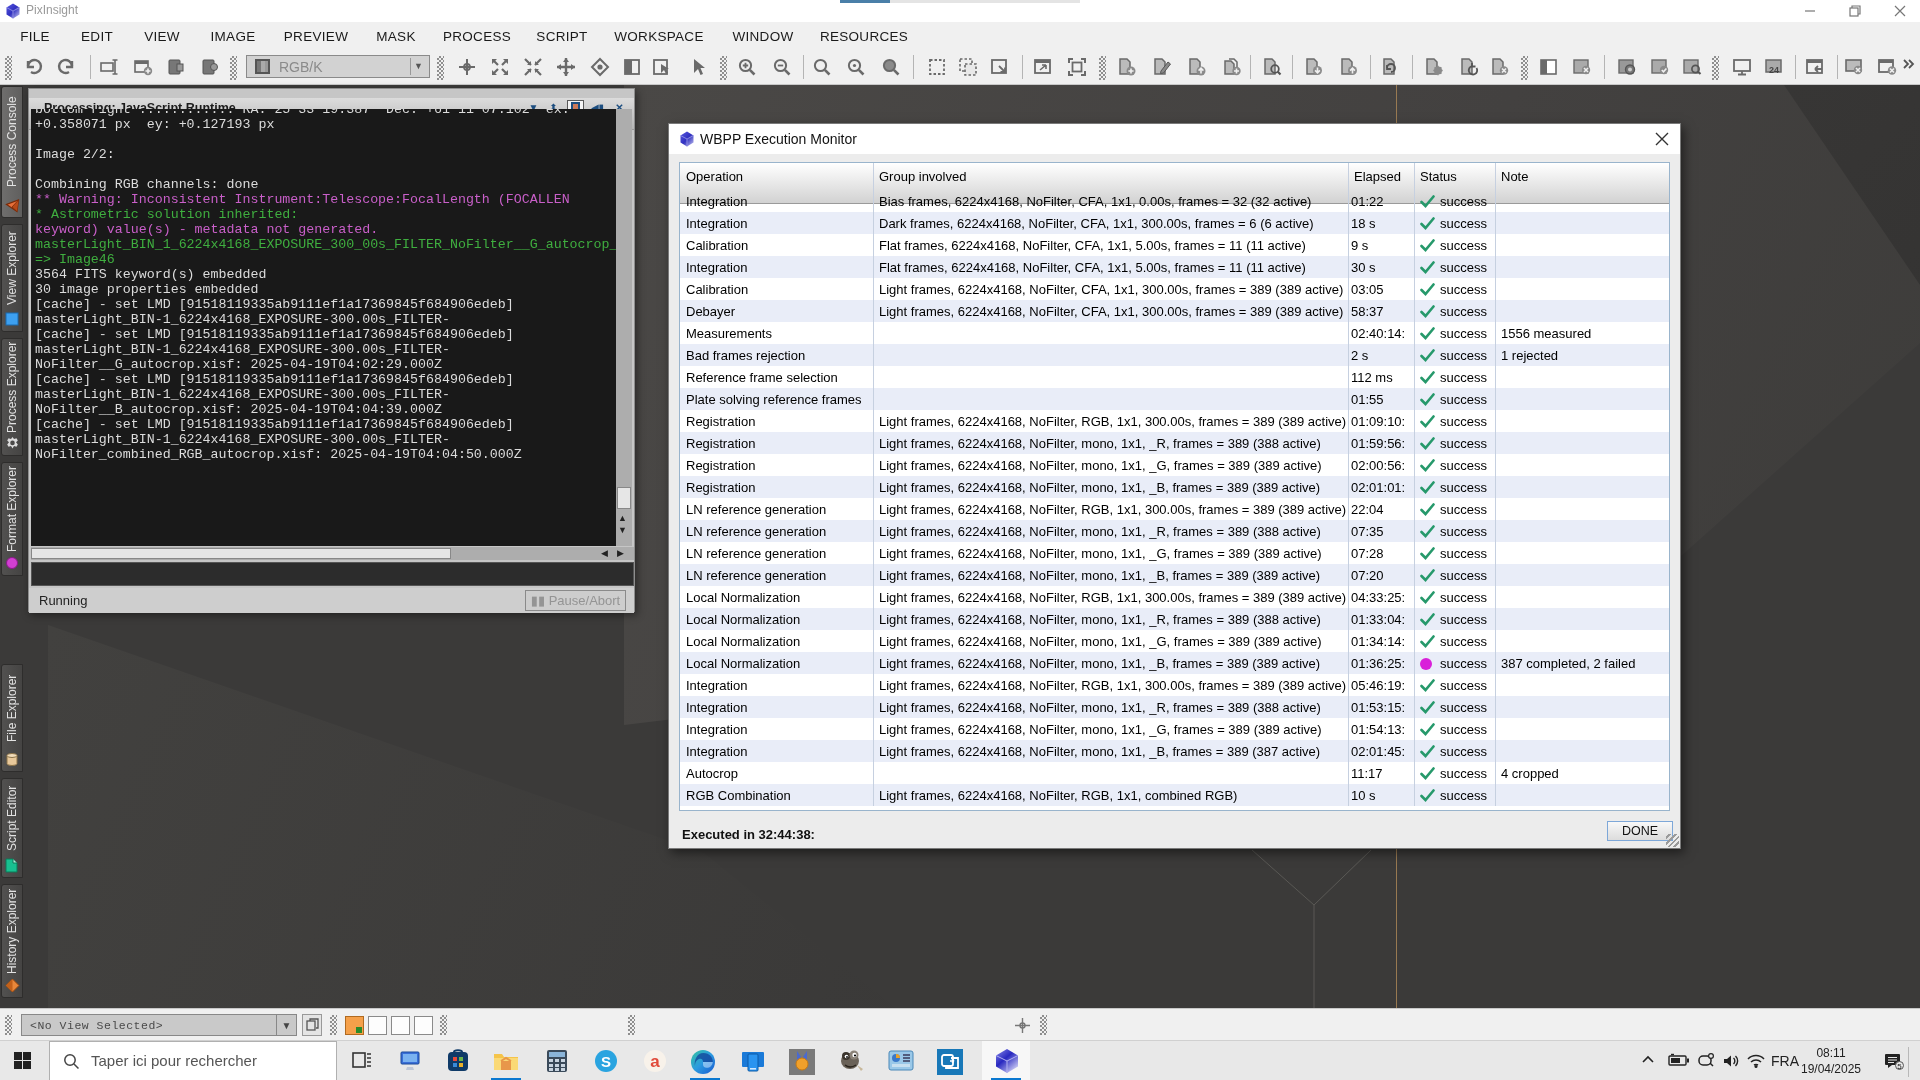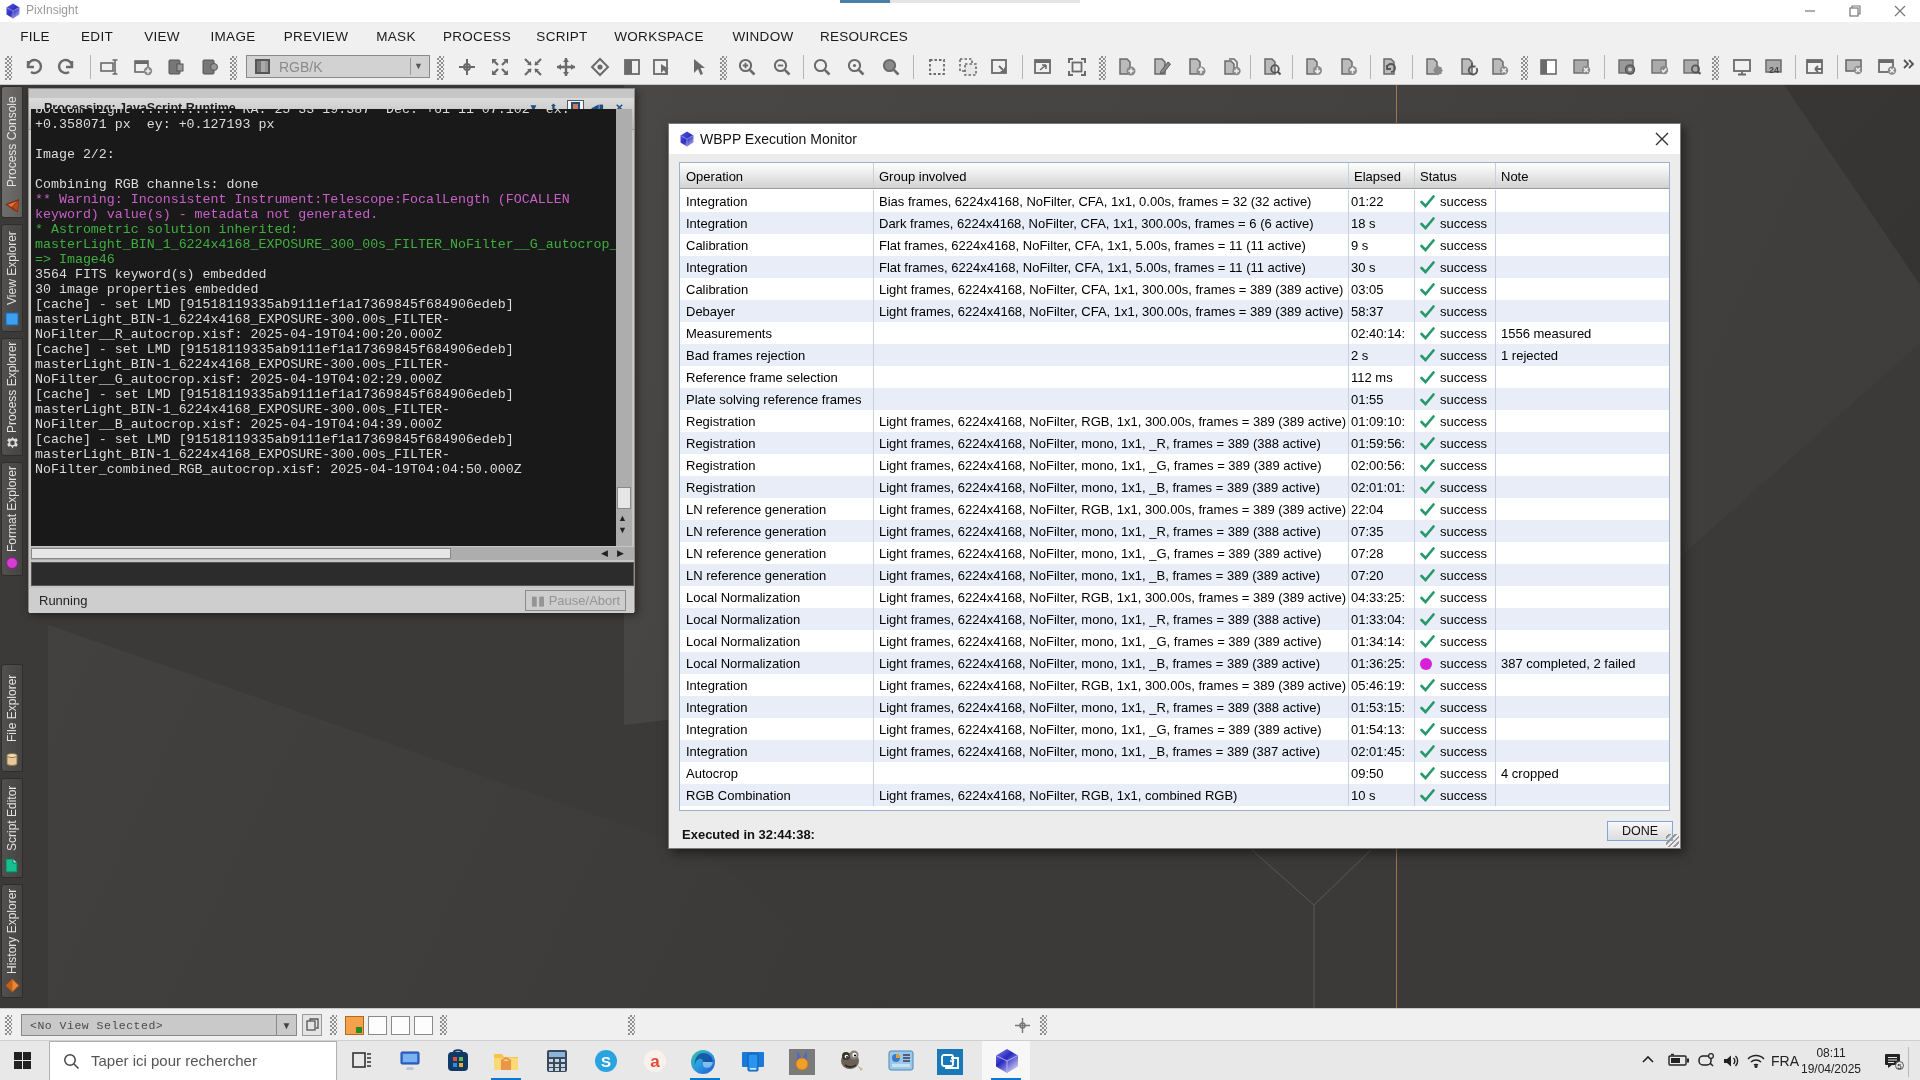--- a/index.html
+++ b/index.html
@@ -53,21 +53,21 @@
 #cinput{position:absolute;left:2px;top:473px;width:603px;height:24px;background:#2c2c2c;border:1px solid #555}
 #cstatus{position:absolute;left:0px;top:499px;width:100%;height:25px;background:#cecece}
 #cstatus .run{position:absolute;left:10px;top:5px;font-size:13px;color:#222}
 #pabtn{position:absolute;right:8px;top:2px;width:101px;height:21px;background:#cdcdcd;border:1px solid #8a8a8a;font-size:13px;color:#949494;text-align:center;line-height:20px}
 
 #wbpp{position:absolute;left:668px;top:123px;width:1013px;height:726px;background:#ececec;border:1px solid #7a7a7a;box-shadow:3px 4px 10px rgba(0,0,0,0.5)}
 #wtitle{position:absolute;left:0;top:0;width:100%;height:30px;background:#ffffff}
 #wtitle .t{position:absolute;left:31px;top:7px;font-size:14px;color:#111}
 #wtitle .x{position:absolute;right:10px;top:7px;width:16px;height:16px}
 #wtable{position:absolute;left:10px;top:38px;width:991px;height:649px;background:#fff;border:1px solid #99b4cc}
-#whead{position:absolute;left:0;top:0;width:989px;height:26px;background:linear-gradient(180deg,#ffffff,#d2d2d2);border-bottom:1px solid #9a9a9a}
+#whead{position:absolute;left:0;top:0;width:989px;height:41px;background:linear-gradient(180deg,#ffffff,#d2d2d2);border-bottom:1px solid #9a9a9a}
 .hc{position:absolute;top:6px;font-size:13px;color:#000}
 #wrows{position:absolute;left:0;top:27px;width:989px}
 .trow{position:relative;width:100%;height:22px;font-size:13px;color:#000}
 .r-even{background:#e9edf8}
 .trow div{position:absolute;top:4px;white-space:nowrap;overflow:hidden}
 .c-op{left:6px;width:185px}
 .c-grp{left:199px;width:467px}
 .c-el{left:671px;width:61px}
 .c-st{left:740px;width:74px}
 .c-note{left:821px;width:164px}
@@ -445,29 +445,28 @@
  </div>
  <div id="cblack">
       <div class="pad">
 <div class="cl">bottom right ...:..:..... RA: 25 33 19.387  Dec: +61 11 07.102  ex:</div>
 <div class="cl">+0.358071 px  ey: +0.127193 px</div>
 <div class="cl">&nbsp;</div>
 <div class="cl">Image 2/2:</div>
 <div class="cl">&nbsp;</div>
 <div class="cl">Combining RGB channels: done</div>
 <div class="cl mg">** Warning: Inconsistent Instrument:Telescope:FocalLength (FOCALLEN</div>
+<div class="cl gr">* Astrometric solution inherited:</div>
 <div class="cl mg">keyword) value(s) - metadata not generated.</div>
-<div class="cl gr">* Astrometric solution inherited:</div>
 <div class="cl gr">masterLight_BIN_1_6224x4168_EXPOSURE_300_00s_FILTER_NoFilter__G_autocrop_</div>
 <div class="cl gr">=&gt; Image46</div>
 <div class="cl">3564 FITS keyword(s) embedded</div>
 <div class="cl">30 image properties embedded</div>
 <div class="cl">[cache] - set LMD [91518119335ab9111ef1a17369845f684906edeb]</div>
 <div class="cl">masterLight_BIN-1_6224x4168_EXPOSURE-300.00s_FILTER-</div>
-<div class="cl">NoFilter__R_autocrop.xisf: 2025-04-19T04:00:20.000Z</div>
 <div class="cl">[cache] - set LMD [91518119335ab9111ef1a17369845f684906edeb]</div>
 <div class="cl">masterLight_BIN-1_6224x4168_EXPOSURE-300.00s_FILTER-</div>
 <div class="cl">NoFilter__G_autocrop.xisf: 2025-04-19T04:02:29.000Z</div>
 <div class="cl">[cache] - set LMD [91518119335ab9111ef1a17369845f684906edeb]</div>
 <div class="cl">masterLight_BIN-1_6224x4168_EXPOSURE-300.00s_FILTER-</div>
 <div class="cl">NoFilter__B_autocrop.xisf: 2025-04-19T04:04:39.000Z</div>
 <div class="cl">[cache] - set LMD [91518119335ab9111ef1a17369845f684906edeb]</div>
 <div class="cl">masterLight_BIN-1_6224x4168_EXPOSURE-300.00s_FILTER-</div>
 <div class="cl">NoFilter_combined_RGB_autocrop.xisf: 2025-04-19T04:04:50.000Z</div>
  </div>
@@ -741,21 +740,21 @@
           <div class="c-grp">Light frames, 6224x4168, NoFilter, mono, 1x1, _B, frames = 389 (387 active)</div>
           <div class="c-el">02:01:45:</div>
           <div class="c-st"><svg width="15" height="13" viewBox="0 0 15 13">
               <path d="M1.5 7 L5.5 11 L13.5 1.5" stroke="#26996b" stroke-width="2.6" fill="none" stroke-linecap="round"></path>
             </svg><span>success</span></div>
           <div class="c-note"></div>
         </div>
 <div class="trow r-odd">
           <div class="c-op">Autocrop</div>
           <div class="c-grp"></div>
-          <div class="c-el">09:50</div>
+          <div class="c-el">11:17</div>
           <div class="c-st"><svg width="15" height="13" viewBox="0 0 15 13">
               <path d="M1.5 7 L5.5 11 L13.5 1.5" stroke="#26996b" stroke-width="2.6" fill="none" stroke-linecap="round"></path>
             </svg><span>success</span></div>
           <div class="c-note">4 cropped</div>
         </div>
 <div class="trow r-even">
           <div class="c-op">RGB Combination</div>
           <div class="c-grp">Light frames, 6224x4168, NoFilter, RGB, 1x1, combined RGB)</div>
           <div class="c-el">10 s</div>
           <div class="c-st"><svg width="15" height="13" viewBox="0 0 15 13">

